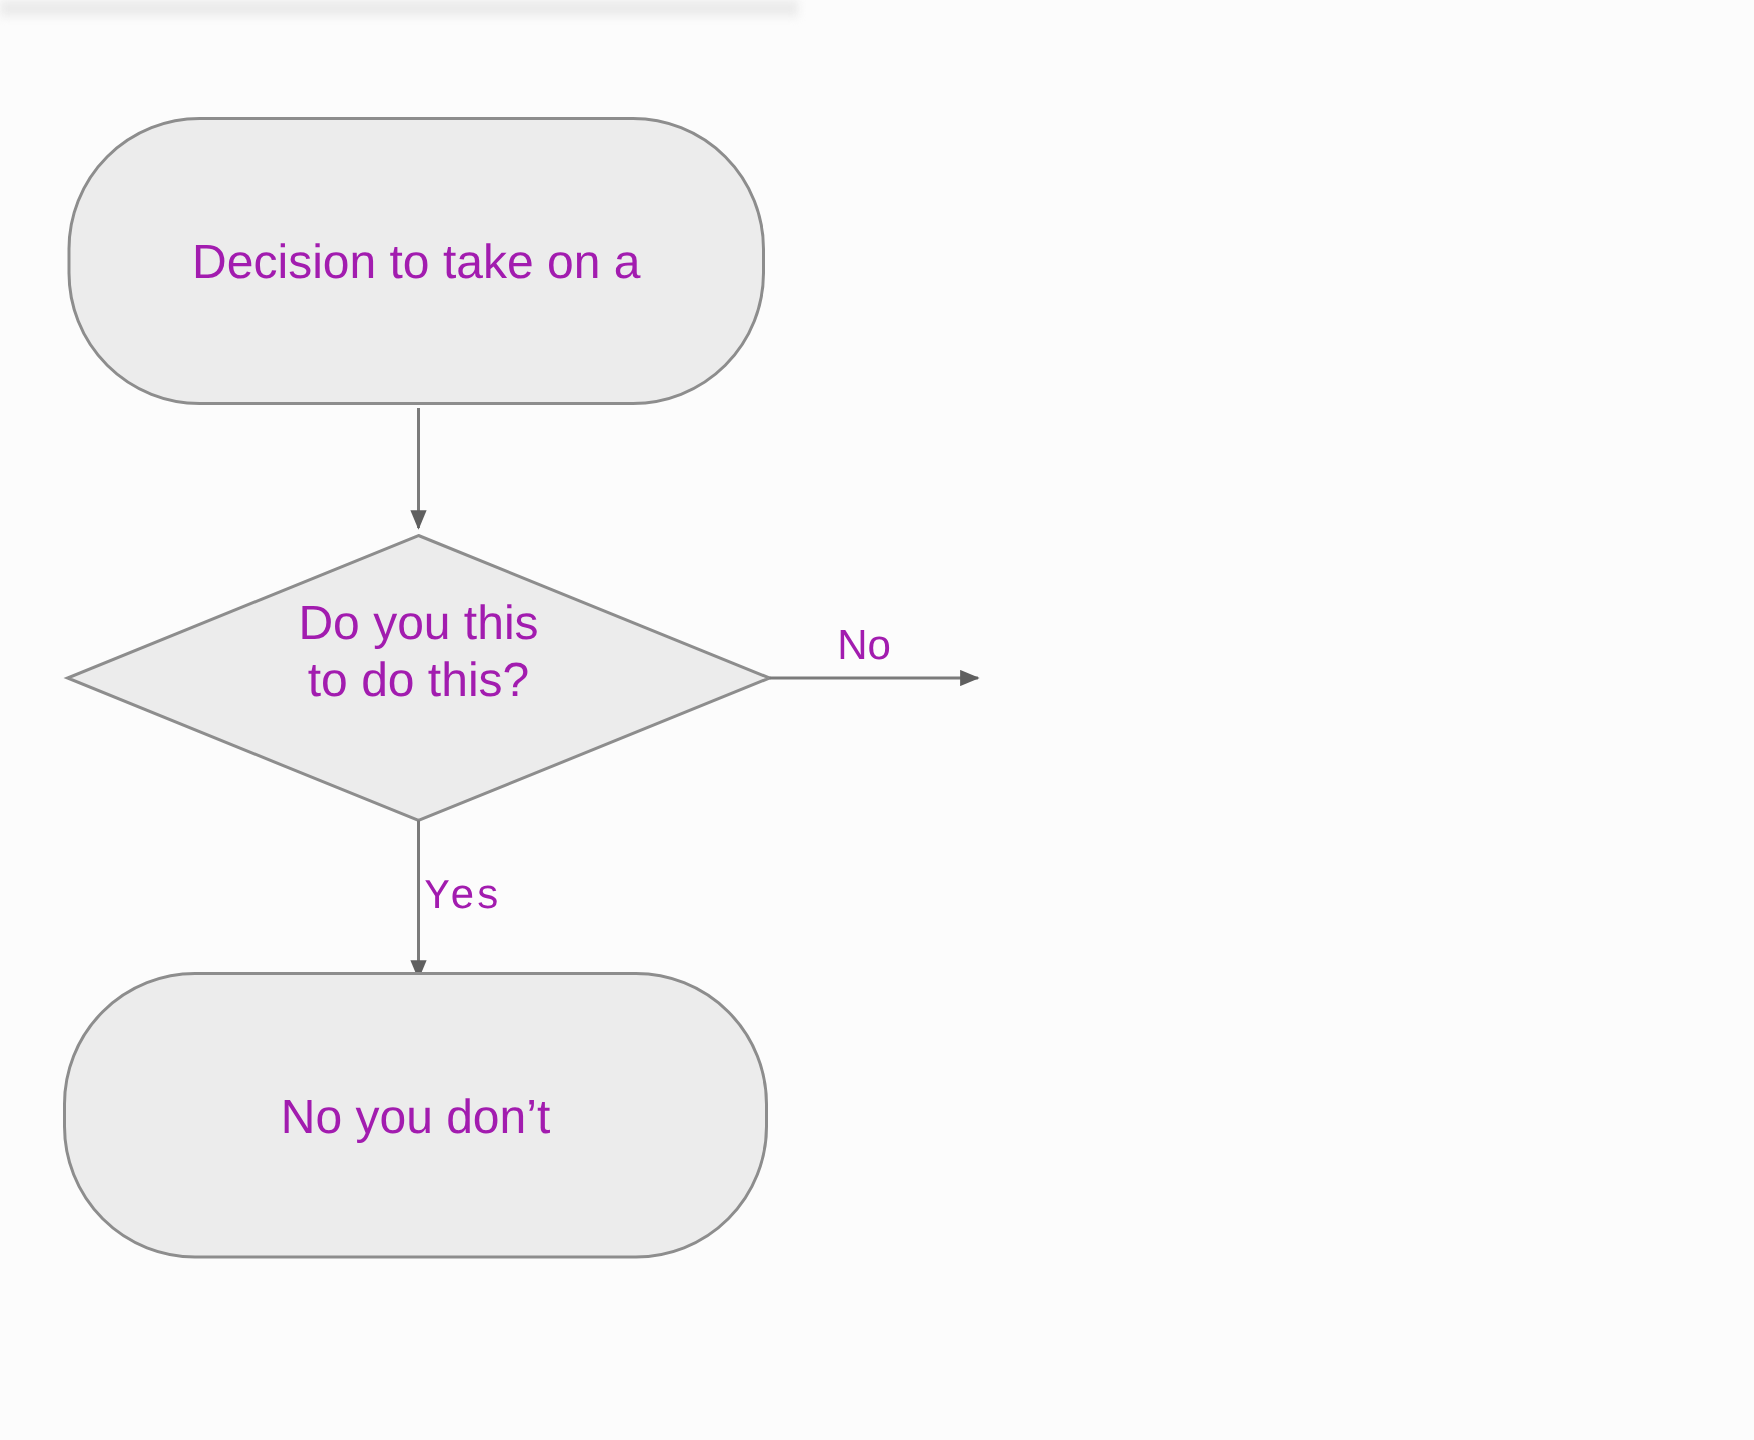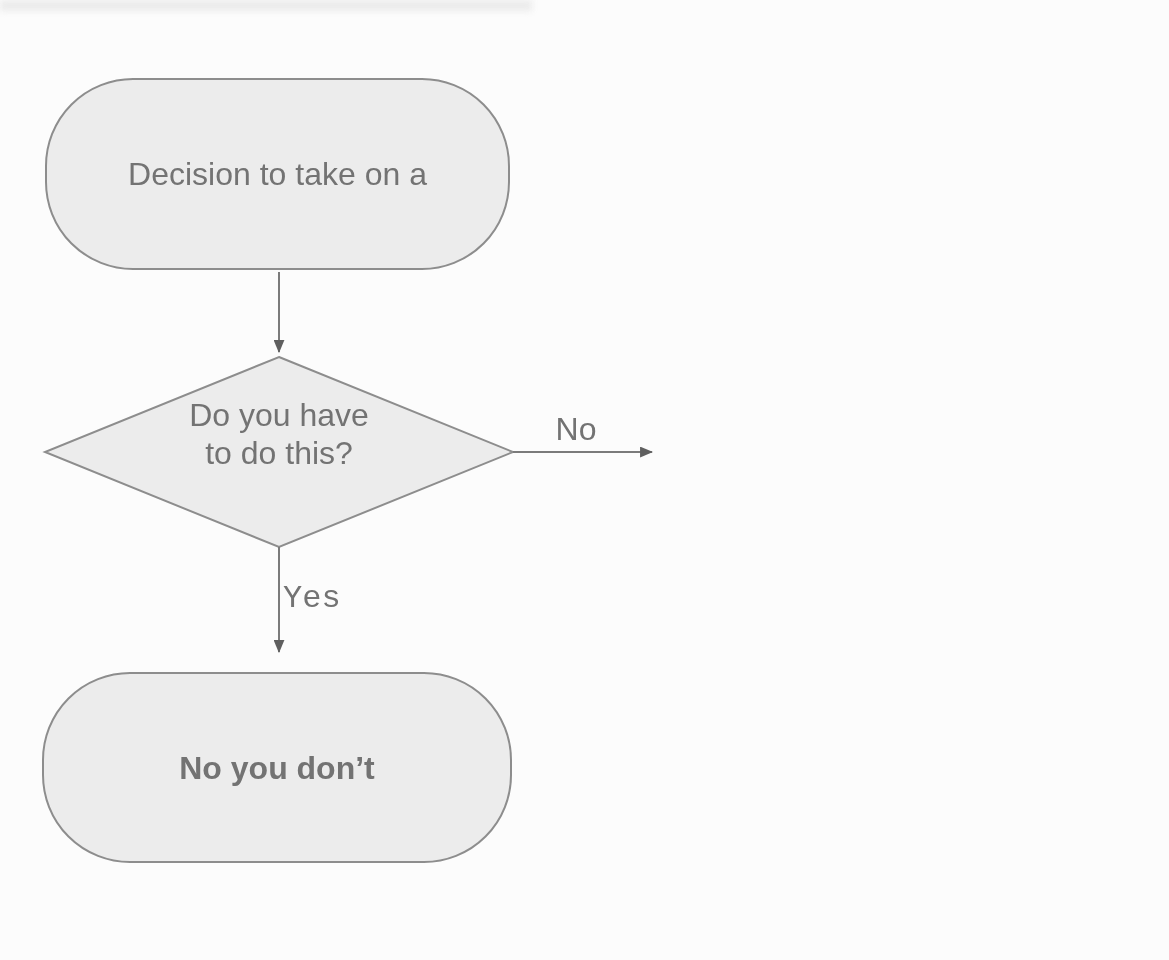--- a/index.html
+++ b/index.html
@@ -6,21 +6,21 @@
     margin: 0;
     padding: 0;
     background: #ffffff;
   }
   .canvas {
     position: relative;
     width: 1169px;
     height: 960px;
     background: #fcfcfc;
     font-family: "Liberation Sans", sans-serif;
-    color: #737373;
+    color: #a21caf;
     overflow: hidden;
   }
   .artifact-top {
     position: absolute;
     left: 0;
     top: 0;
     width: 532px;
     height: 11px;
     background: #ebebeb;
     filter: blur(3px);
@@ -47,33 +47,33 @@
     border-radius: 88px;
     display: flex;
     align-items: center;
     justify-content: center;
     text-align: center;
     font-size: 32px;
     line-height: 40px;
   }
   .node-start { left: 45px;  top: 78px;  width: 465px; height: 192px; }
   .node-dont  { left: 658px; top: 357px; width: 464px; height: 188px; }
-  .node-noyoudont { left: 42px; top: 672px; width: 470px; height: 191px; font-weight: bold; }
+  .node-noyoudont { left: 42px; top: 648px; width: 470px; height: 191px; }
   .diamond-label {
     position: absolute;
     left: 129px;
     top: 396px;
     width: 300px;
     text-align: center;
     font-size: 32px;
     line-height: 38px;
   }
   .edge-label {
     position: absolute;
-    font-size: 32px;
+    font-size: 28px;
     line-height: 39px;
   }
   .no-label {
     left: 546px;
     top: 410px;
     width: 60px;
     text-align: center;
   }
   .yes-label {
     left: 283px;
@@ -105,21 +105,21 @@
     <line class="edge-line" x1="279" y1="547" x2="279" y2="652" marker-end="url(#arrowhead)"></line>
   </svg>
 
   <div class="stadium node-start">
     <div>
       <div>Decision to take on a</div>
     </div>
   </div>
 
   <div class="diamond-label">
-    <div>Do you have</div>
+    <div>Do you this</div>
     <div>to do this?</div>
   </div>
 
 
   <div class="stadium node-noyoudont">
     <div>No you don’t</div>
   </div>
 
   <div class="edge-label no-label">No</div>
 

